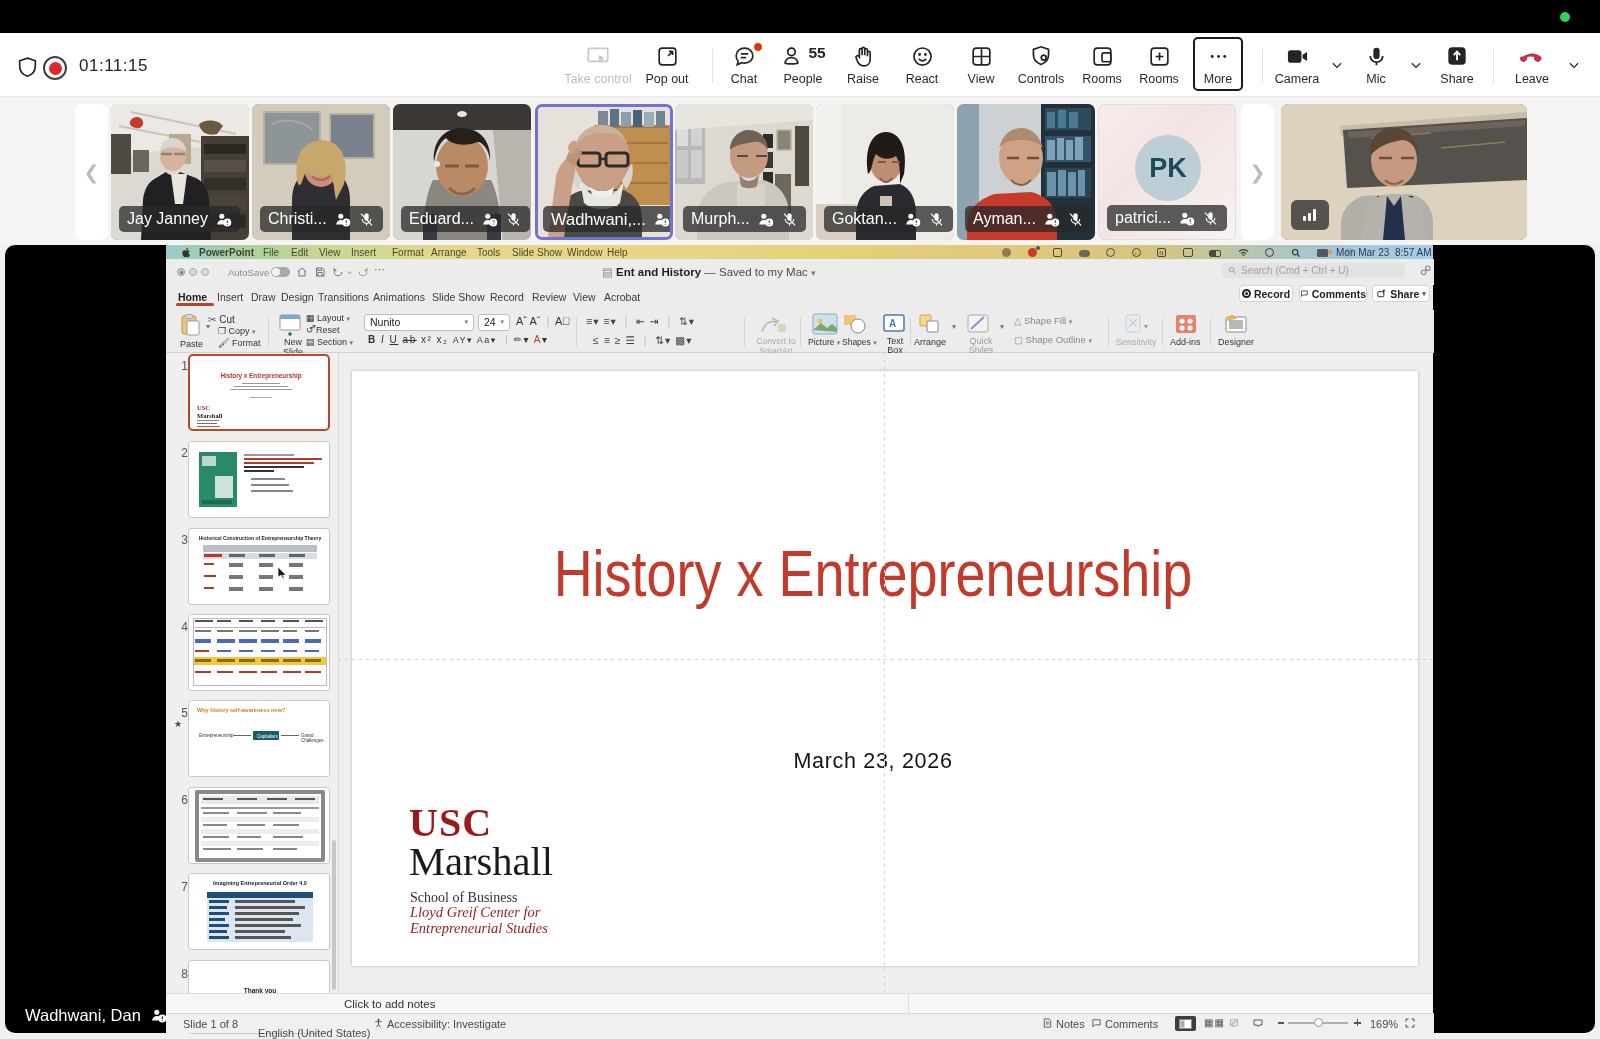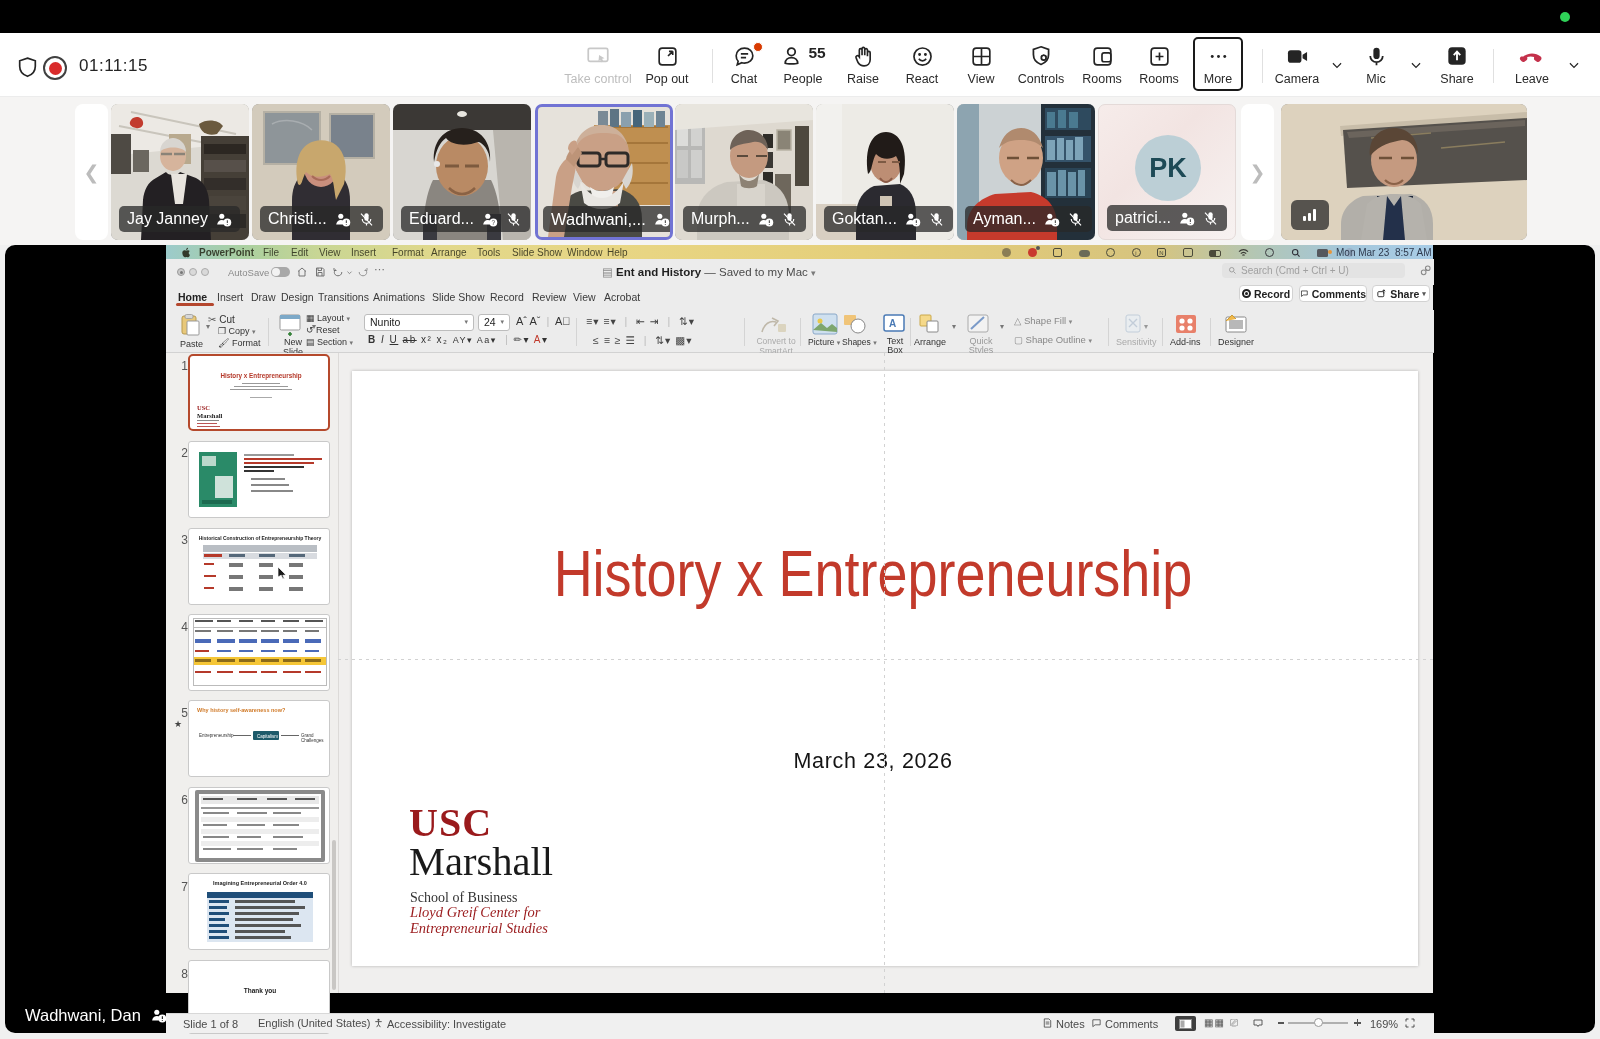--- a/index.html
+++ b/index.html
@@ -815,23 +815,27 @@
           <div class="abs" style="left:-12px;top:170px;width:1066px;text-align:center;font-size:65px;line-height:65px;color:#c23a2b;transform:scaleX(0.83)">History x Entrepreneurship</div>
           <div class="abs" style="left:-12px;top:378px;width:1066px;text-align:center;font-size:21.5px;letter-spacing:0.7px;color:#141414">March 23, 2026</div>
           <div class="abs" style="left:57px;top:428px;font-family:'Liberation Serif',serif;font-size:40px;font-weight:bold;color:#9a1a1c;letter-spacing:1px">USC</div>
           <div class="abs" style="left:57px;top:467px;font-family:'Liberation Serif',serif;font-size:40.5px;color:#1a1a1a">Marshall</div>
           <div class="abs" style="left:58px;top:519px;font-family:'Liberation Serif',serif;font-size:14px;color:#333">School of Business</div>
           <div class="abs" style="left:58px;top:533px;font-family:'Liberation Serif',serif;font-size:14.5px;font-style:italic;color:#9a1a1c;line-height:16px">Lloyd Greif Center for<br>Entrepreneurial Studies</div>
         </div>
         <div class="abs" style="left:546px;top:0;width:1px;height:640px;background:repeating-linear-gradient(180deg,#d2d2d2 0 3px,transparent 3px 7px)"></div>
         <div class="abs" style="left:0;top:306px;width:1095px;height:1px;background:repeating-linear-gradient(90deg,#d2d2d2 0 3px,transparent 3px 7px)"></div>
       </div>
+      <div id="notesbar" class="abs">
+          <div class="abs" style="left:178px;top:4px">Click to add notes</div>
+          <div class="abs" style="left:742px;top:0;width:1px;height:20px;background:#dcdcdc"></div>
+        </div>
       <div id="statusbar" class="abs">
    <div class="abs" style="left:17px;top:4px">Slide 1 of 8</div>
-   <div class="abs" style="left:92px;top:3px">English (United States)</div>
+   <div class="abs" style="left:92px;top:13px">English (United States)</div>
    <div class="abs" style="left:207px;top:3px"><svg width="11" height="12" viewBox="0 0 24 24" fill="none" stroke="#4a4a4a" stroke-width="2">
               <circle cx="12" cy="5" r="2.4" fill="#4a4a4a" stroke="none"></circle>
               <path d="M5 9h14M12 9v6M12 15l-4 6M12 15l4 6"></path>
             </svg></div>
    <div class="abs" style="left:221px;top:4px">Accessibility: Investigate</div>
    <div class="abs" style="left:876px;top:3px"><svg width="11" height="12" viewBox="0 0 24 24" fill="none" stroke="#4a4a4a" stroke-width="1.8">
               <path d="M5 3h10l4 4v14H5z"></path>
               <path d="M8 10h8M8 14h8"></path>
             </svg></div>
    <div class="abs" style="left:890px;top:4px">Notes</div>

